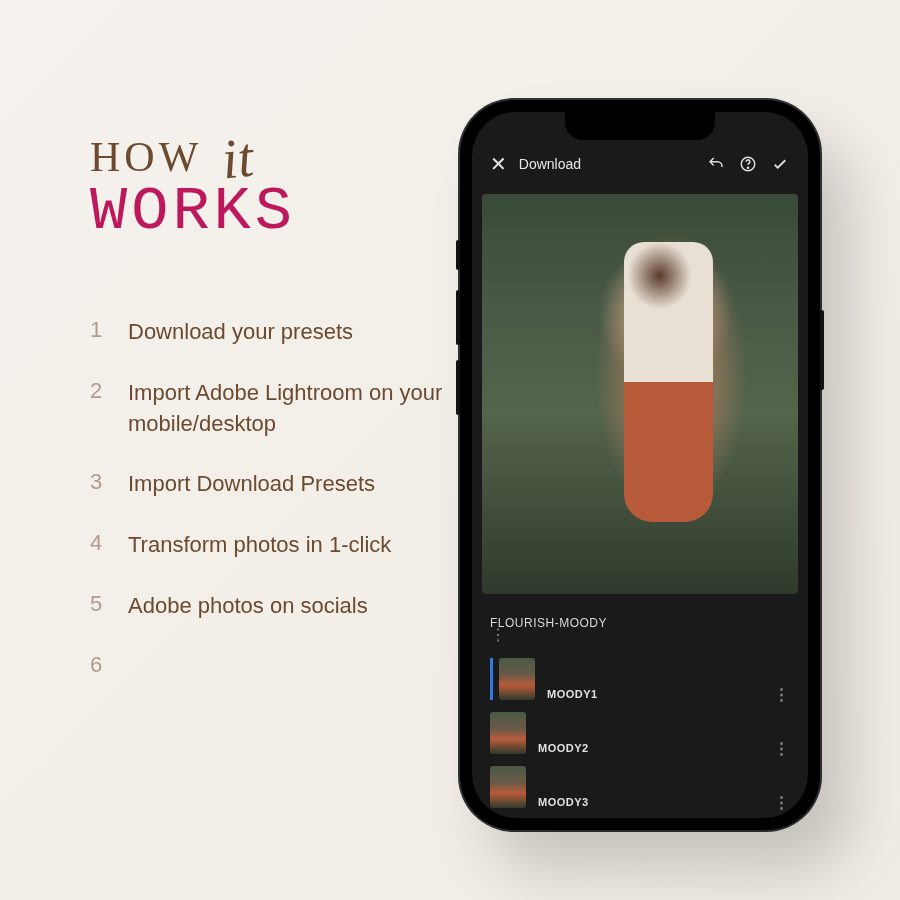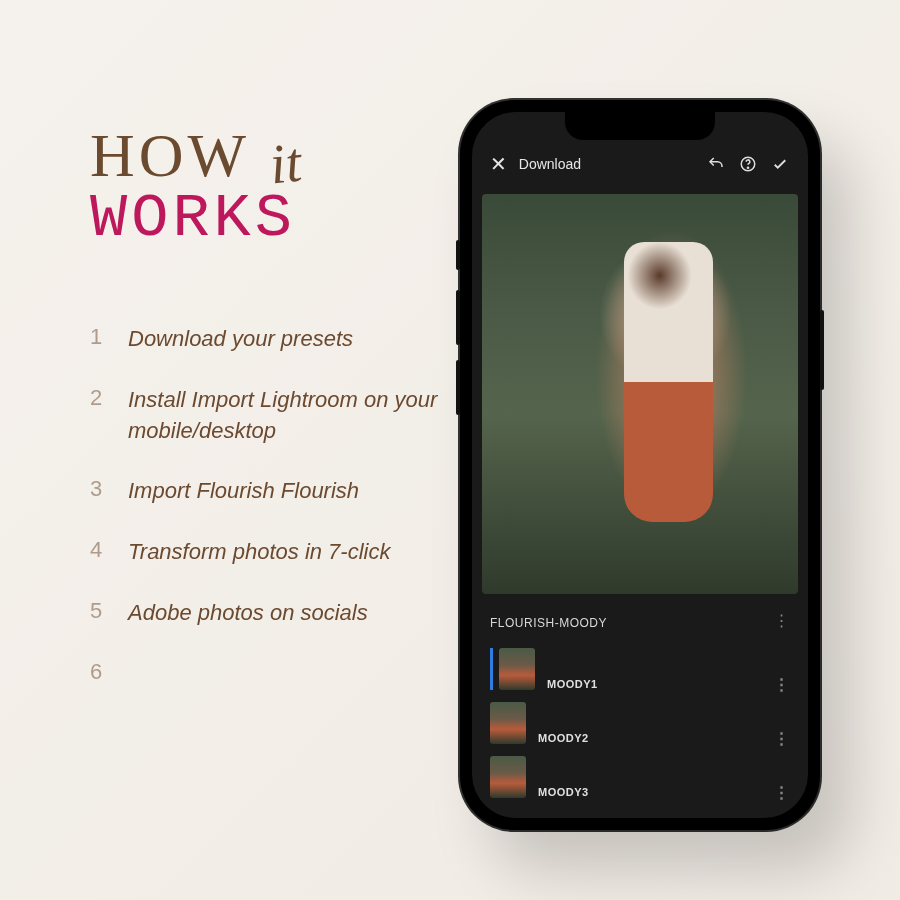--- a/index.html
+++ b/index.html
@@ -13,21 +13,21 @@
   }
   .left-col {
     position: absolute;
     left: 90px;
     top: 120px;
     width: 380px;
     color: #6b4a2f;
   }
   .title-row { display: flex; align-items: baseline; gap: 14px; }
   .title-line1 {
-    font-size: 62px;
+    font-size: 42px;
     letter-spacing: 4px;
     font-weight: 400;
     font-family: Georgia, "Times New Roman", serif;
     color: #6b4a2f;
   }
   .title-script {
     font-size: 56px;
     font-style: italic;
     font-family: "Brush Script MT", cursive;
     color: #6b4a2f;
@@ -45,21 +45,21 @@
   }
   .steps { margin-top: 70px; }
   .step {
     display: flex;
     gap: 22px;
     margin-bottom: 30px;
     font-size: 22px;
     color: #6b4a2f;
   }
   .step-num { width: 16px; opacity: 0.5; flex-shrink: 0; }
-  .step-text { line-height: 1.4; font-style: italic; }
+  .step-text { line-height: 1.4; }
 
   
   .phone {
     position: absolute;
     right: 80px;
     top: 100px;
     width: 360px;
     height: 730px;
     background: #000;
     border-radius: 54px;
@@ -120,20 +120,21 @@
     border-radius: 20px 20px 28px 28px;
     filter: blur(0.4px);
   }
   .preset-group {
     padding: 22px 18px 8px 18px;
     display: flex;
     justify-content: space-between;
     color: #d8d8d8;
     font-size: 12px;
     letter-spacing: 0.5px;
+    flex-direction: column;
   }
   .preset-group .dots, .preset-row .dots { color:#888; font-size: 16px; line-height: 0.6; }
   .preset-list { padding: 4px 18px; }
   .preset-row {
     display: flex;
     align-items: flex-end;
     gap: 12px;
     padding: 6px 0;
     color: #e0e0e0;
     font-size: 11px;
@@ -161,29 +162,29 @@
   </div>
   <div class="title-line2">WORKS</div>
 
   <div class="steps">
     <div class="step">
       <div class="step-num">1</div>
       <div class="step-text">Download your presets</div>
     </div>
     <div class="step">
       <div class="step-num">2</div>
-      <div class="step-text">Install Import Lightroom on your mobile/desktop</div>
+      <div class="step-text">Import Adobe Lightroom on your mobile/desktop</div>
     </div>
     <div class="step">
       <div class="step-num">3</div>
-      <div class="step-text">Import Flourish Flourish</div>
+      <div class="step-text">Import Download Presets</div>
     </div>
     <div class="step">
       <div class="step-num">4</div>
-      <div class="step-text">Transform photos in 7-click</div>
+      <div class="step-text">Transform photos in 1-click</div>
     </div>
     <div class="step">
       <div class="step-num">5</div>
       <div class="step-text">Adobe photos on socials</div>
     </div>
     <div class="step">
       <div class="step-num">6</div>
     </div>
   </div>
 </div>

